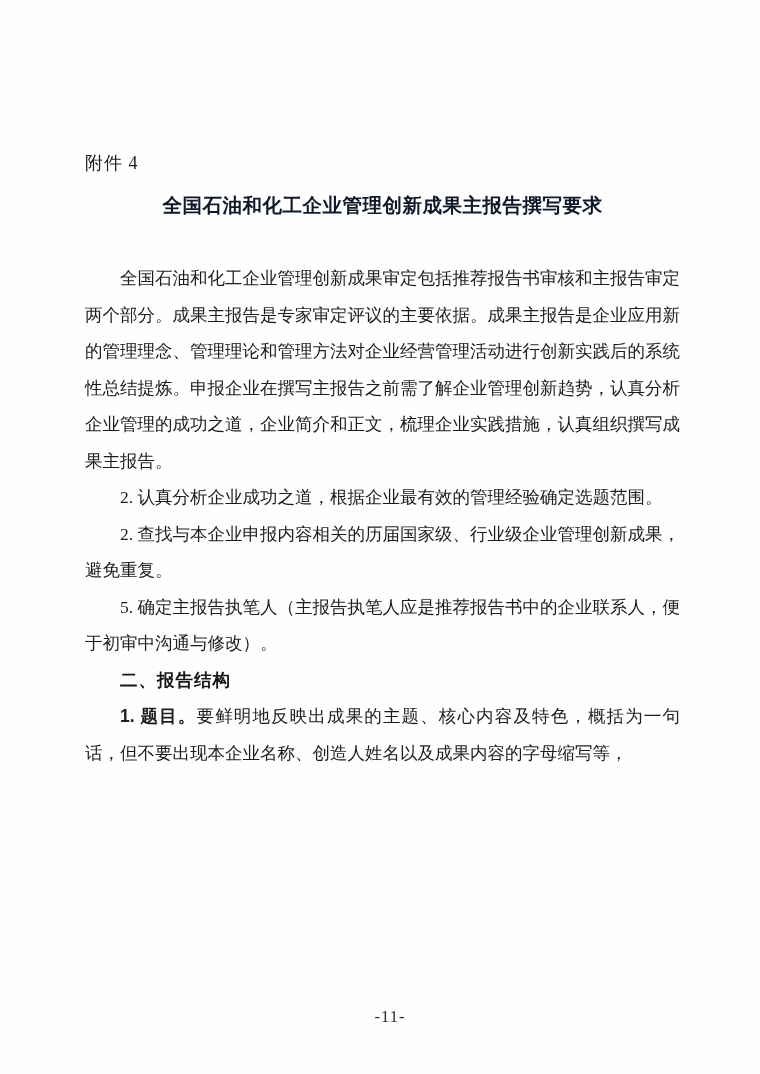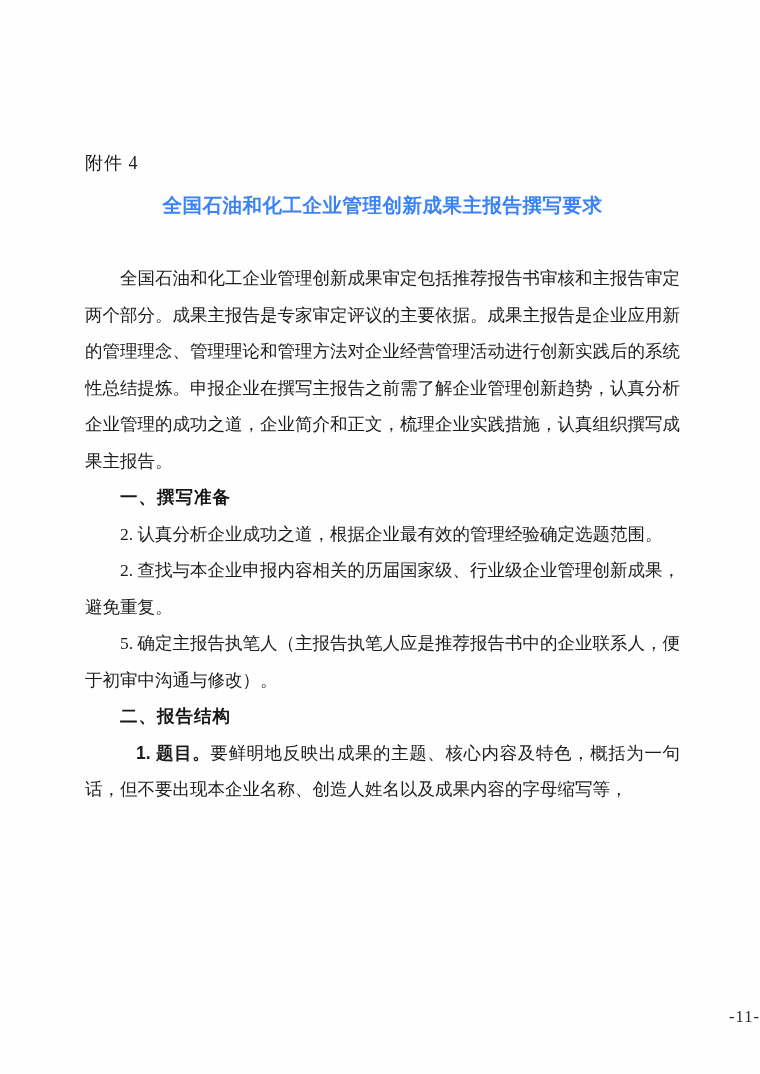--- a/index.html
+++ b/index.html
@@ -30,21 +30,21 @@
     letter-spacing: 1px;
   }
   .doc-title {
     margin: 14px 0 0 0;
     text-align: center;
     font-family: "Liberation Sans", "DejaVu Sans", sans-serif;
     font-weight: bold;
     font-size: 19.5px;
     line-height: 30px;
     letter-spacing: 0.5px;
-    color: #3b82f6;
+    color: #0f172a;
   }
   .body-p {
     margin: 0;
     text-indent: 2em;
     text-align: justify;
   }
   .intro-gap {
     margin-top: 40px;
   }
   .section-heading {
@@ -53,48 +53,46 @@
     font-family: "Liberation Sans", "DejaVu Sans", sans-serif;
     font-weight: bold;
     font-size: 17.5px;
     line-height: 36.5px;
     letter-spacing: 1px;
     color: #161616;
   }
   .bold-term {
     font-family: "Liberation Sans", "DejaVu Sans", sans-serif;
     font-weight: bold;
-    margin-left: 16px;
   }
   .page-footer {
     position: absolute;
     left: 0;
     right: 0;
     bottom: 46px;
-    text-align: right;
+    text-align: center;
     font-size: 16.5px;
     line-height: 22px;
     letter-spacing: 1px;
     color: #2a2a2a;
     padding-left: 20px;
   }
 </style>
 </head>
 <body>
 
 <div class="page">
   <div class="text-col">
 
     <div class="attachment">附件 4</div>
 
     <h1 class="doc-title">全国石油和化工企业管理创新成果主报告撰写要求</h1>
 
     <p class="body-p intro-gap">全国石油和化工企业管理创新成果审定包括推荐报告书审核和主报告审定两个部分。成果主报告是专家审定评议的主要依据。成果主报告是企业应用新的管理理念、管理理论和管理方法对企业经营管理活动进行创新实践后的系统性总结提炼。申报企业在撰写主报告之前需了解企业管理创新趋势，认真分析企业管理的成功之道，企业简介和正文，梳理企业实践措施，认真组织撰写成果主报告。</p>
 
-    <h2 class="section-heading">一、撰写准备</h2>
 
     <p class="body-p">2. 认真分析企业成功之道，根据企业最有效的管理经验确定选题范围。</p>
 
     <p class="body-p">2. 查找与本企业申报内容相关的历届国家级、行业级企业管理创新成果，避免重复。</p>
 
 
     <p class="body-p">5. 确定主报告执笔人（主报告执笔人应是推荐报告书中的企业联系人，便于初审中沟通与修改）。</p>
 
     <h2 class="section-heading">二、报告结构</h2>
 

